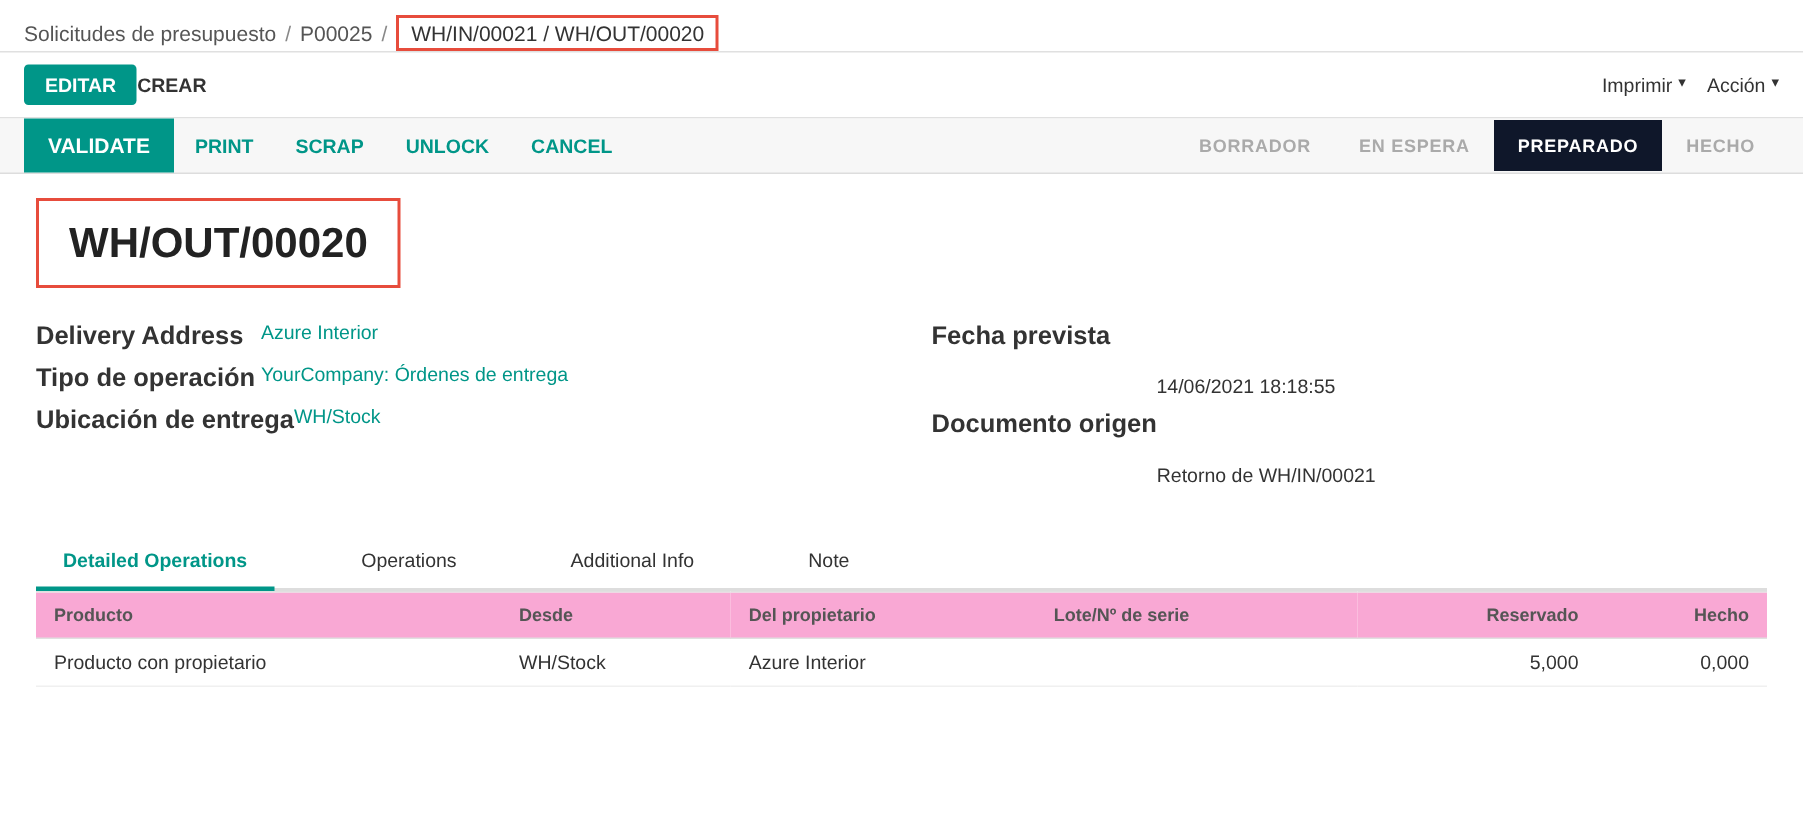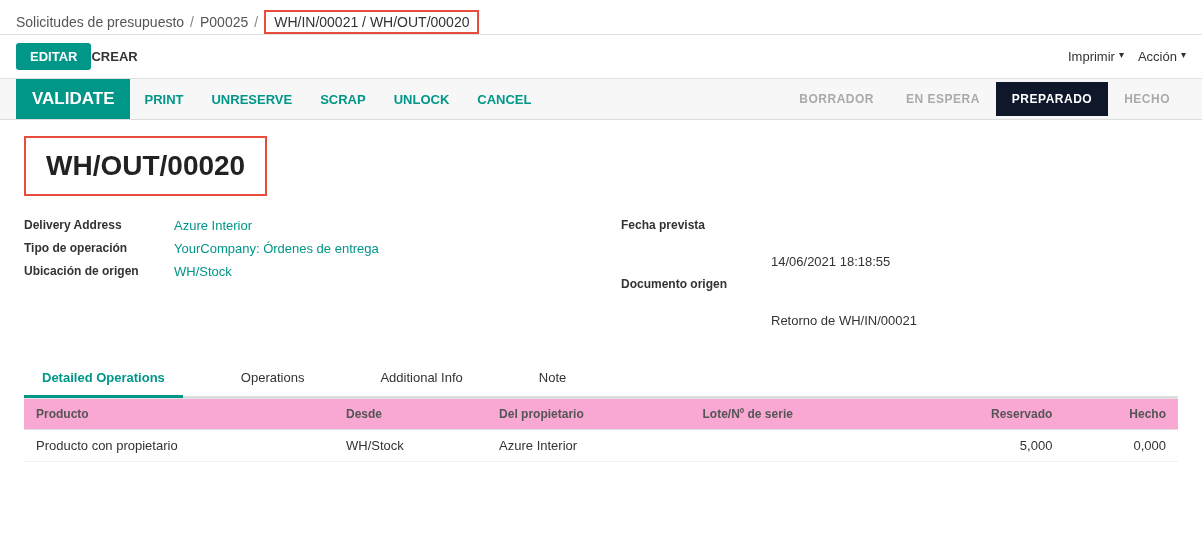--- a/index.html
+++ b/index.html
@@ -47,21 +47,21 @@
     
     .workflow-bar {
       display: flex; align-items: center; justify-content: space-between;
       background: #f7f7f7;
       border-bottom: 1px solid #ddd;
       padding: 0 16px;
     }
     .workflow-bar-left { display: flex; align-items: center; gap: 0; }
     .btn-validate {
       background: #009688; color: #fff; border: none;
-      padding: 10px 16px; font-size: 17px; font-weight: bold;
+      padding: 10px 16px; font-size: 14px; font-weight: bold;
       cursor: pointer;
     }
     .btn-workflow {
       background: none; border: none; color: #009688;
       padding: 10px 14px; font-size: 13px; font-weight: bold;
       cursor: pointer;
     }
     .status-pills { display: flex; align-items: center; }
     .status-pill {
       padding: 10px 16px; font-size: 12px; font-weight: bold;
@@ -91,21 +91,21 @@
       display: flex; gap: 40px;
       margin-bottom: 24px;
     }
     .fields-col { flex: 1; }
     .field-row {
       display: flex; align-items: flex-start;
       margin-bottom: 8px;
     }
     .field-label {
       font-weight: bold; color: #333;
-      min-width: 150px; font-size: 12px;
+      min-width: 150px; font-size: 17px;
     }
     .field-value { color: #009688; font-size: 13px; }
     .field-value.plain { color: #333; margin-top: 36px; }
 
     
     .tabs-bar {
       display: flex; border-bottom: 2px solid #ddd;
       margin-bottom: 0;
       gap: 40px;
     }
@@ -166,21 +166,20 @@
       <span>Acción</span>
       <span class="dropdown-arrow">▾</span>
     </button>
   </div>
 </div>
 
 <div class="workflow-bar">
   <div class="workflow-bar-left">
     <button class="btn-validate">VALIDATE</button>
     <button class="btn-workflow">PRINT</button>
-    <button class="btn-workflow">UNRESERVE</button>
     <button class="btn-workflow">SCRAP</button>
     <button class="btn-workflow">UNLOCK</button>
     <button class="btn-workflow">CANCEL</button>
   </div>
   <div class="status-pills">
     <span class="status-pill">BORRADOR</span>
     <span class="status-pill">EN ESPERA</span>
     <span class="status-pill active">PREPARADO</span>
     <span class="status-pill">HECHO</span>
   </div>
@@ -198,21 +197,21 @@
     <div class="fields-col">
       <div class="field-row">
         <span class="field-label">Delivery Address</span>
         <span class="field-value">Azure Interior</span>
       </div>
       <div class="field-row">
         <span class="field-label">Tipo de operación</span>
         <span class="field-value">YourCompany: Órdenes de entrega</span>
       </div>
       <div class="field-row">
-        <span class="field-label">Ubicación de origen</span>
+        <span class="field-label">Ubicación de entrega</span>
         <span class="field-value">WH/Stock</span>
       </div>
     </div>
     <div class="fields-col">
       <div class="field-row">
         <span class="field-label">Fecha prevista</span>
         <span class="field-value plain">14/06/2021 18:18:55</span>
       </div>
       <div class="field-row">
         <span class="field-label">Documento origen</span>

